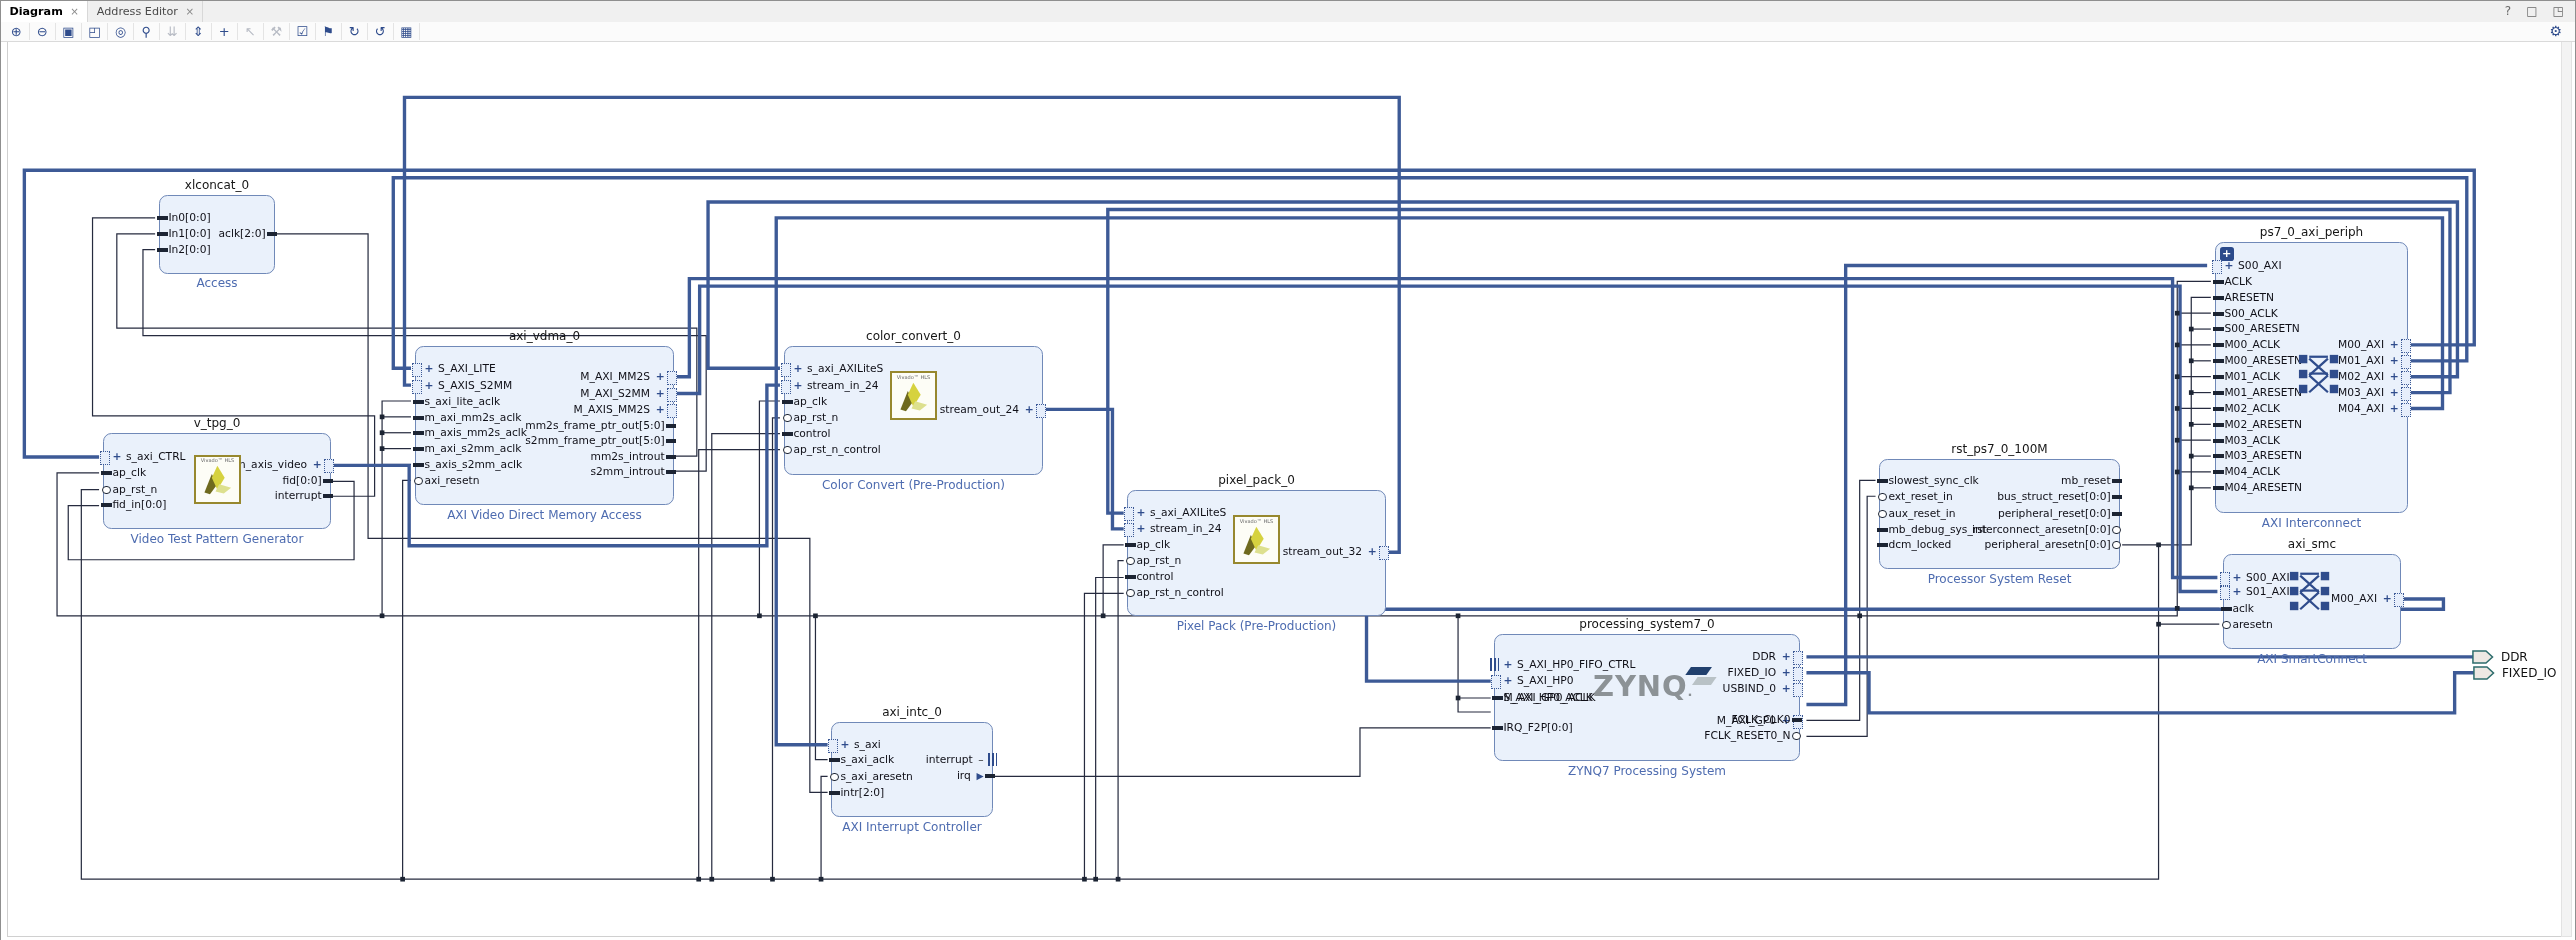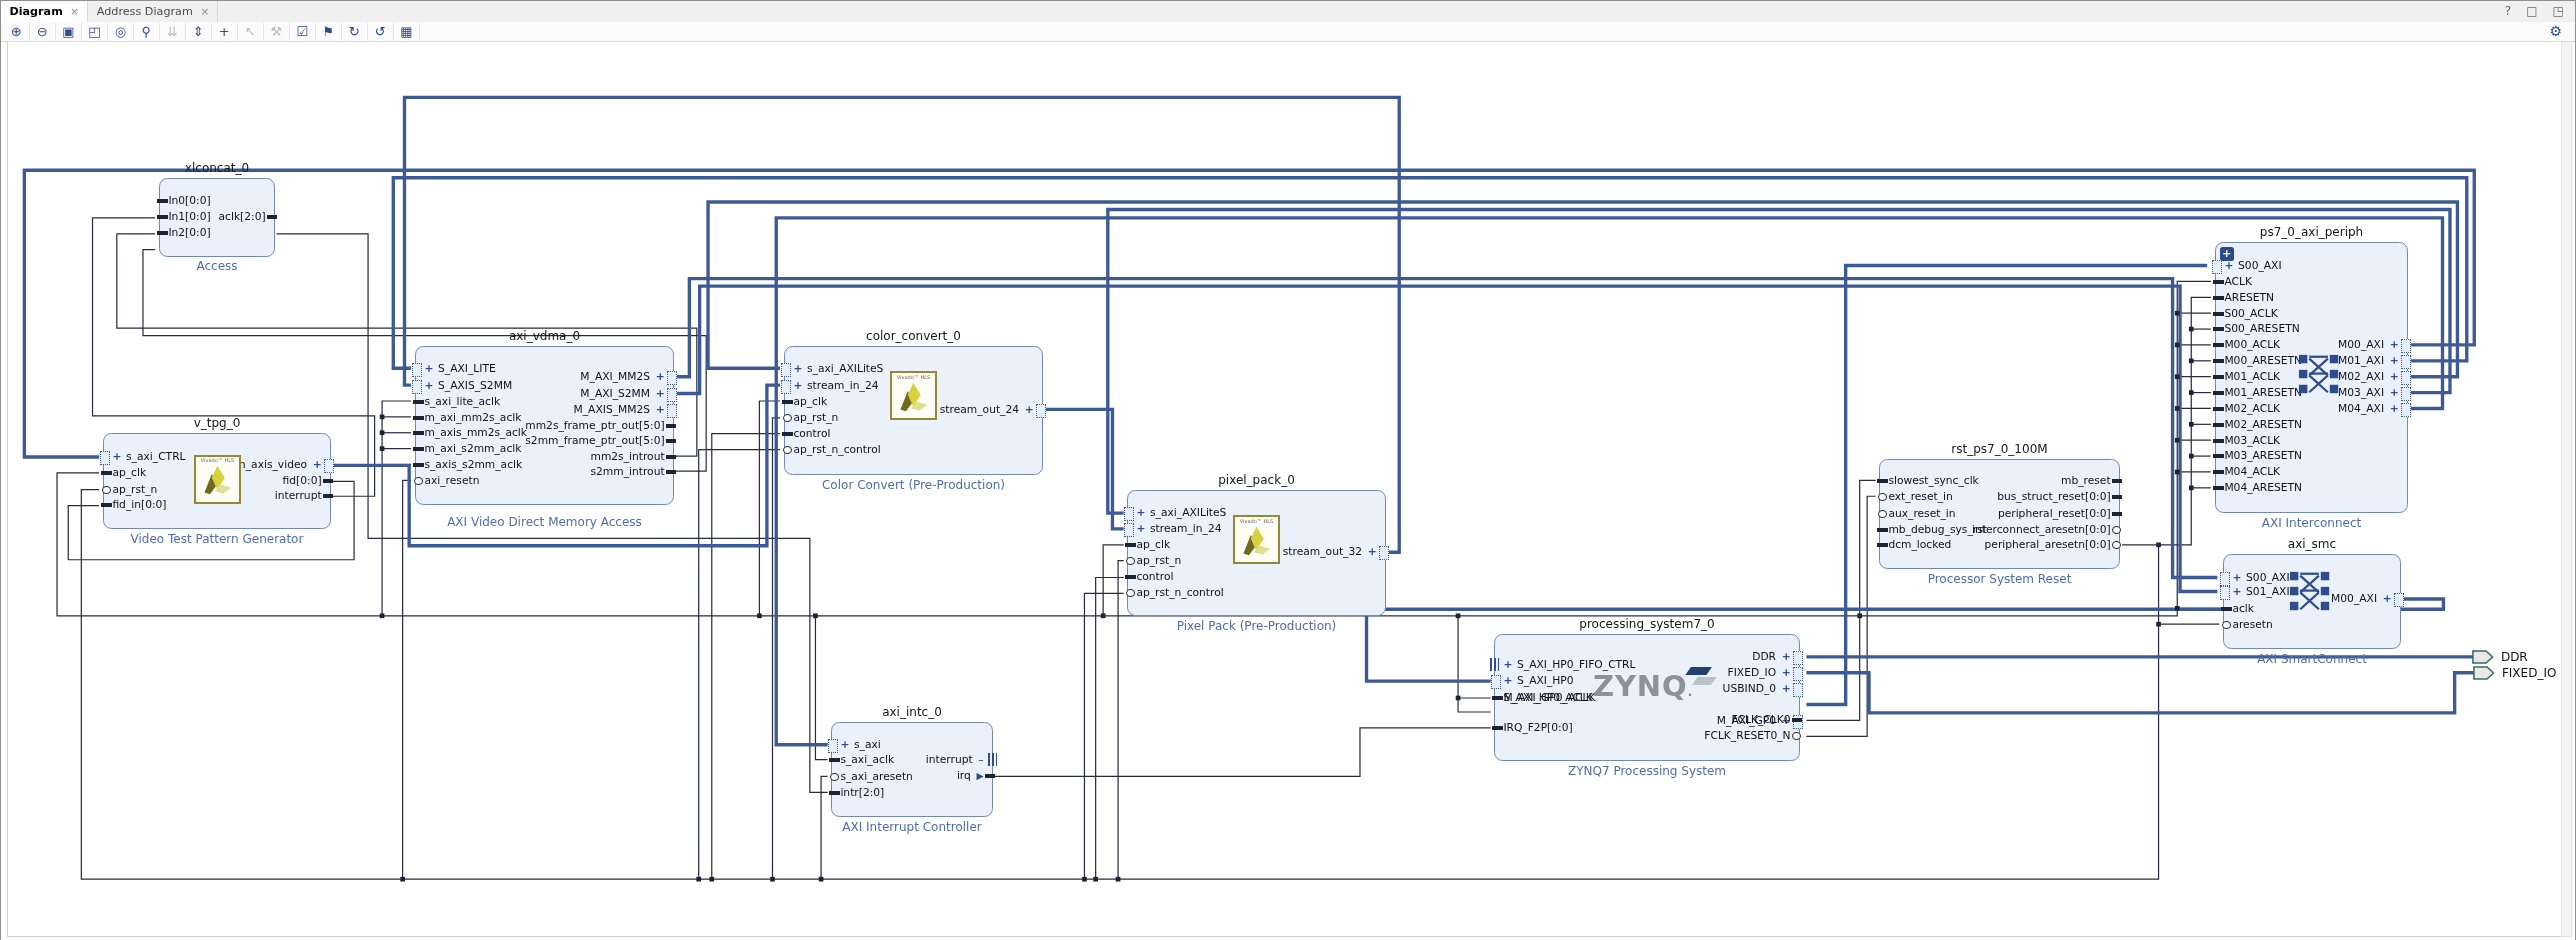--- a/index.html
+++ b/index.html
@@ -61,21 +61,21 @@
 <div class="app">
   <div class="canvasbg"></div>
   <div class="vscroll"></div>
 
   <div class="tabbar">
     <div class="tab active">
       <span>Diagram</span>
       <span class="x">×</span>
     </div>
     <div class="tab">
-      <span>Address Diagram</span>
+      <span>Address Editor</span>
       <span class="x">×</span>
     </div>
     <div class="winbtns">
       <span>?</span>
       <span>□</span>
       <span>◳</span>
     </div>
   </div>
 
   <div class="toolbar">
@@ -187,21 +187,21 @@
       <rect x="427.5" y="937.5" width="5" height="5" fill="#1C2433"></rect>
       <rect x="744.5" y="937.5" width="5" height="5" fill="#1C2433"></rect>
       <rect x="758.5" y="937.5" width="5" height="5" fill="#1C2433"></rect>
       <rect x="823.5" y="937.5" width="5" height="5" fill="#1C2433"></rect>
       <rect x="875.5" y="937.5" width="5" height="5" fill="#1C2433"></rect>
       <rect x="1157.5" y="937.5" width="5" height="5" fill="#1C2433"></rect>
       <rect x="1169.5" y="937.5" width="5" height="5" fill="#1C2433"></rect>
       <rect x="1193.5" y="937.5" width="5" height="5" fill="#1C2433"></rect>
     </svg>
   <div id="blocks">
-      <div class="block" style="left: 158px; top: 177px; width: 114px; height: 77px;">
+      <div class="block" style="left: 158px; top: 194px; width: 114px; height: 77px;">
         <div class="btitle">xlconcat_0</div>
         <div class="port l" style="top:15px"><span class="stub ls"></span><span>In0[0:0]</span></div>
         <div class="port l" style="top:31px"><span class="stub ls"></span><span>In1[0:0]</span></div>
         <div class="port l" style="top:47px"><span class="stub ls"></span><span>In2[0:0]</span></div>
         <div class="port r" style="top:31px"><span class="stub rs"></span><span>aclk[2:0]</span></div>
         <div class="blabel" style="top:80px">Access</div>
       </div>
       <div class="block" style="left: 102px; top: 432px; width: 226px; height: 94px;">
         <div class="btitle">v_tpg_0</div>
         <div class="port l" style="top:16px"><span class="ifc ls"></span><span class="plus">+</span><span>s_axi_CTRL</span></div>
@@ -228,21 +228,21 @@
         <div class="port l" style="top:95px"><span class="stub ls"></span><span>m_axi_s2mm_aclk</span></div>
         <div class="port l" style="top:111px"><span class="stub ls"></span><span>s_axis_s2mm_aclk</span></div>
         <div class="port l" style="top:127px"><span class="lowc ls"></span><span>axi_resetn</span></div>
         <div class="port r" style="top:23.4px"><span class="ifc rs"></span><span>M_AXI_MM2S</span><span class="plusr">+</span></div>
         <div class="port r" style="top:40px"><span class="ifc rs"></span><span>M_AXI_S2MM</span><span class="plusr">+</span></div>
         <div class="port r" style="top:56px"><span class="ifc rs"></span><span>M_AXIS_MM2S</span><span class="plusr">+</span></div>
         <div class="port r" style="top:72px"><span class="stub rs"></span><span>mm2s_frame_ptr_out[5:0]</span></div>
         <div class="port r" style="top:87px"><span class="stub rs"></span><span>s2mm_frame_ptr_out[5:0]</span></div>
         <div class="port r" style="top:103px"><span class="stub rs"></span><span>mm2s_introut</span></div>
         <div class="port r" style="top:118px"><span class="stub rs"></span><span>s2mm_introut</span></div>
-        <div class="blabel" style="top:168px">AXI Video Direct Memory Access</div>
+        <div class="blabel" style="top:161px">AXI Video Direct Memory Access</div>
       </div>
       <div class="block" style="left: 783px; top: 345px; width: 257px; height: 127px;">
         <div class="btitle">color_convert_0</div>
         <div class="port l" style="top:15px"><span class="ifc ls"></span><span class="plus">+</span><span>s_axi_AXILiteS</span></div>
         <div class="port l" style="top:32px"><span class="ifc ls"></span><span class="plus">+</span><span>stream_in_24</span></div>
         <div class="port l" style="top:48px"><span class="stub ls"></span><span>ap_clk</span></div>
         <div class="port l" style="top:64px"><span class="lowc ls"></span><span>ap_rst_n</span></div>
         <div class="port l" style="top:80px"><span class="stub ls"></span><span>control</span></div>
         <div class="port l" style="top:96px"><span class="lowc ls"></span><span>ap_rst_n_control</span></div>
         <div class="port r" style="top:56px"><span class="ifc rs"></span><span>stream_out_24</span><span class="plusr">+</span></div>

